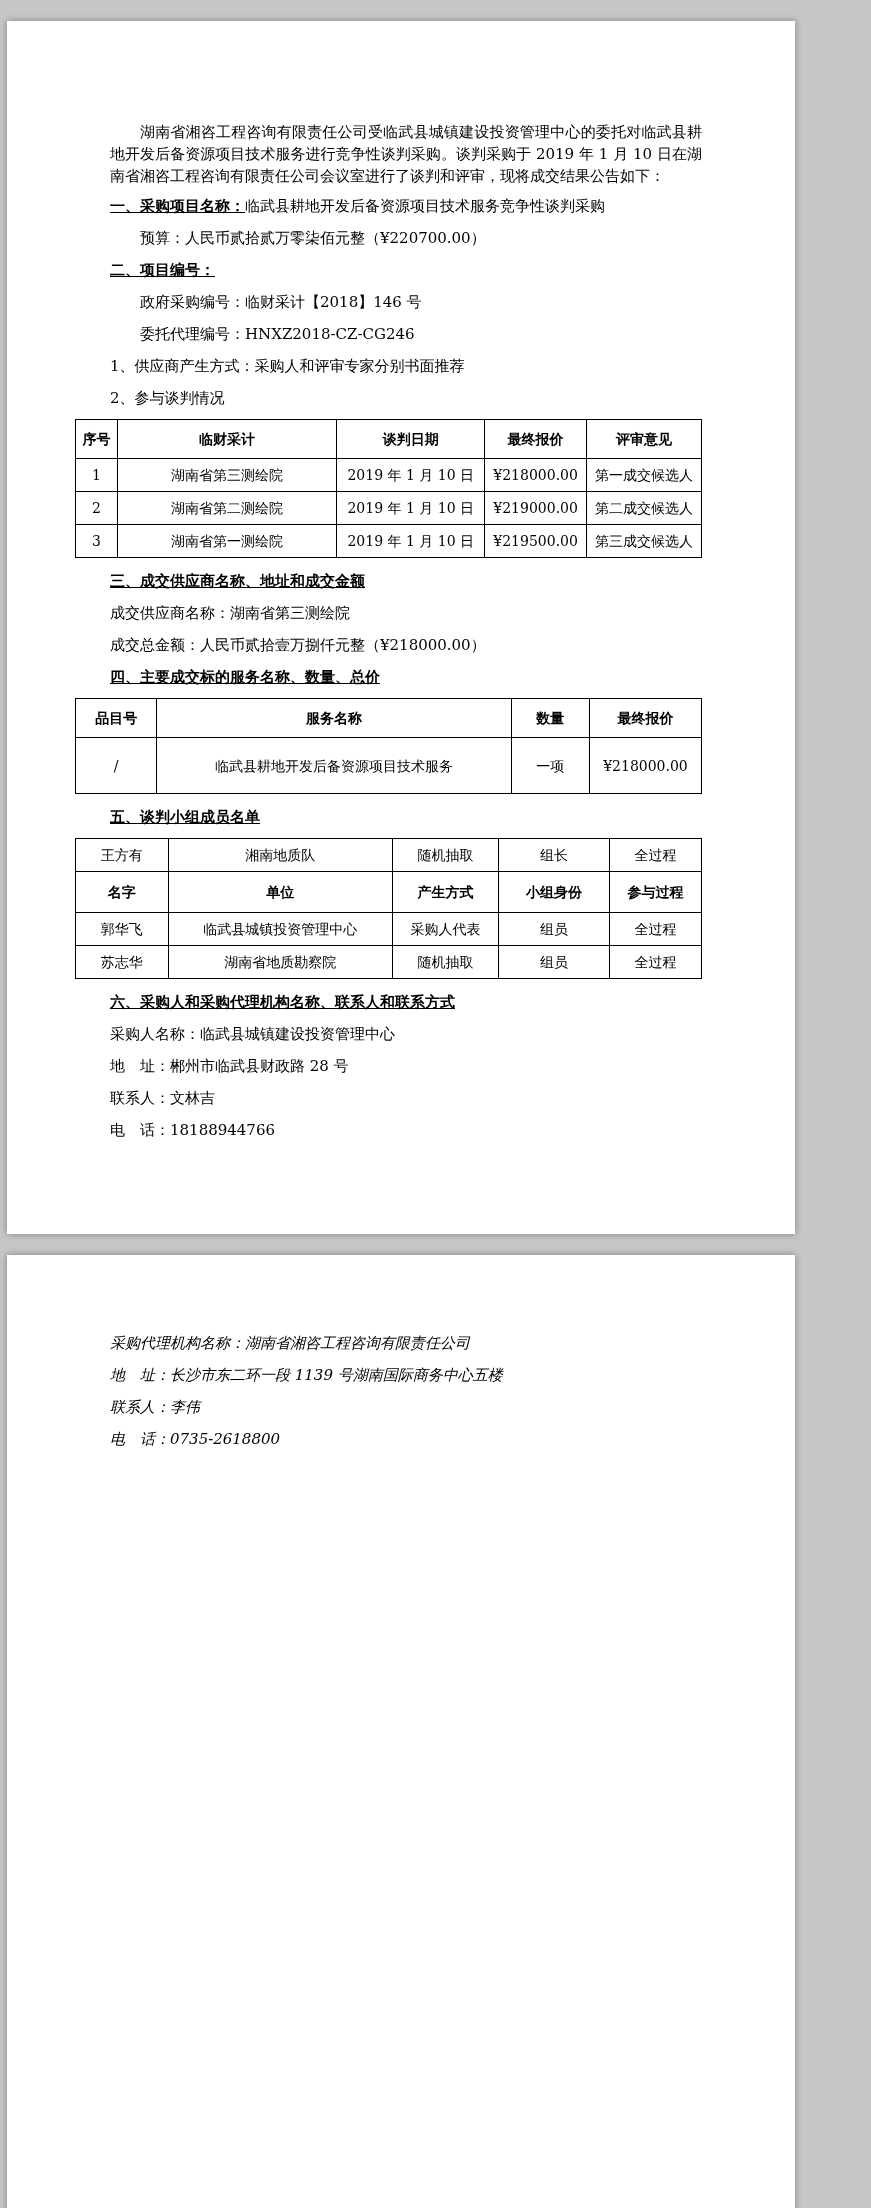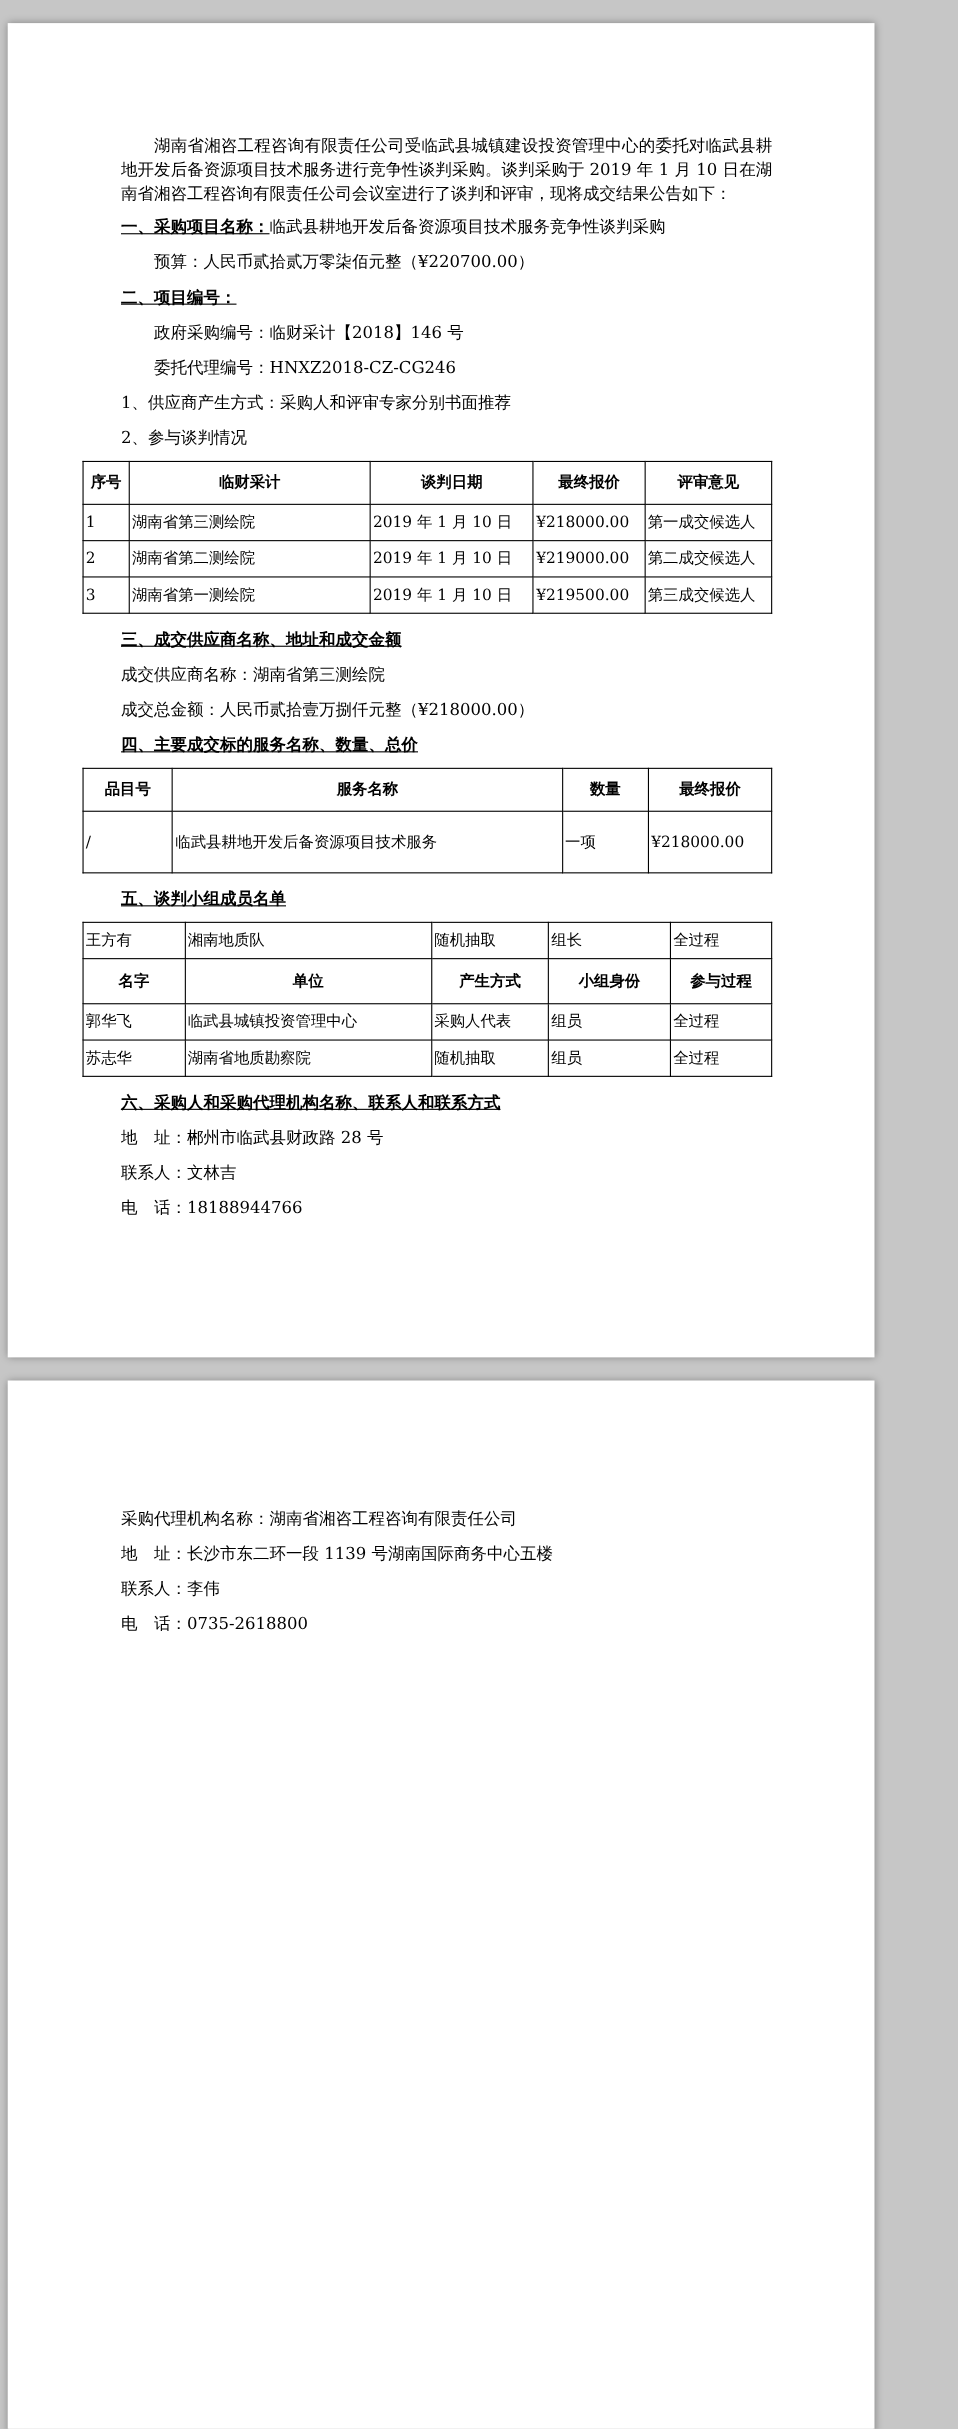--- a/index.html
+++ b/index.html
@@ -12,30 +12,30 @@
     font-family:"DejaVu Serif","Liberation Serif",serif;
     color:var(--ink);
   }
   .page{
     position:absolute;left:7px;width:788px;background:var(--page);
     box-shadow:0 0 7px rgba(0,0,0,.35);
   }
   #page1{top:21px;height:1213px;}
   #page2{top:1255px;height:1213px;}
   .content{padding:100px 93px 0 68px;font-size:15px;line-height:22px;}
-  #page2 .content{padding-top:114px;}
+  #page2 .content{padding-top:77px;font-style:italic;}
   .para{
     margin:0 0 8px 35px;text-indent:2em;text-align:justify;
   }
   .line{margin:0 0 10px 35px;}
   .line.indent{margin-left:65px;}
   .line b{font-weight:bold;text-decoration:underline;}
   .tbl{
     border-collapse:collapse;width:100%;table-layout:fixed;
-    margin:4px 0 12px 0;font-size:14px;
+    margin:4px 0 12px 0;text-align:center;font-size:14px;
   }
   .tbl th,.tbl td{border:1px solid var(--line);padding:0 2px;overflow:hidden;}
   .tbl th{font-weight:bold;height:38px;}
   .tbl td{height:32px;font-weight:normal;}
   #award-table td{height:55px;}
   #panel-table th{height:40px;}
 </style>
 </head>
 <body>
 
@@ -161,20 +161,21 @@
         <td>苏志华</td>
         <td>湖南省地质勘察院</td>
         <td>随机抽取</td>
         <td>组员</td>
         <td>全过程</td>
       </tr>
     </tbody>
       </table>
 
     <p class="line"><b>六、采购人和采购代理机构名称、联系人和联系方式</b></p>
+    <p class="line">采购人名称：临武县城镇建设投资管理中心</p>
     <p class="line">地　址：郴州市临武县财政路 28 号</p>
     <p class="line">联系人：文林吉</p>
     <p class="line">电　话：18188944766</p>
 
   </div>
 </div>
 
 <div class="page" id="page2">
   <div class="content">
     <p class="line">采购代理机构名称：湖南省湘咨工程咨询有限责任公司</p>

